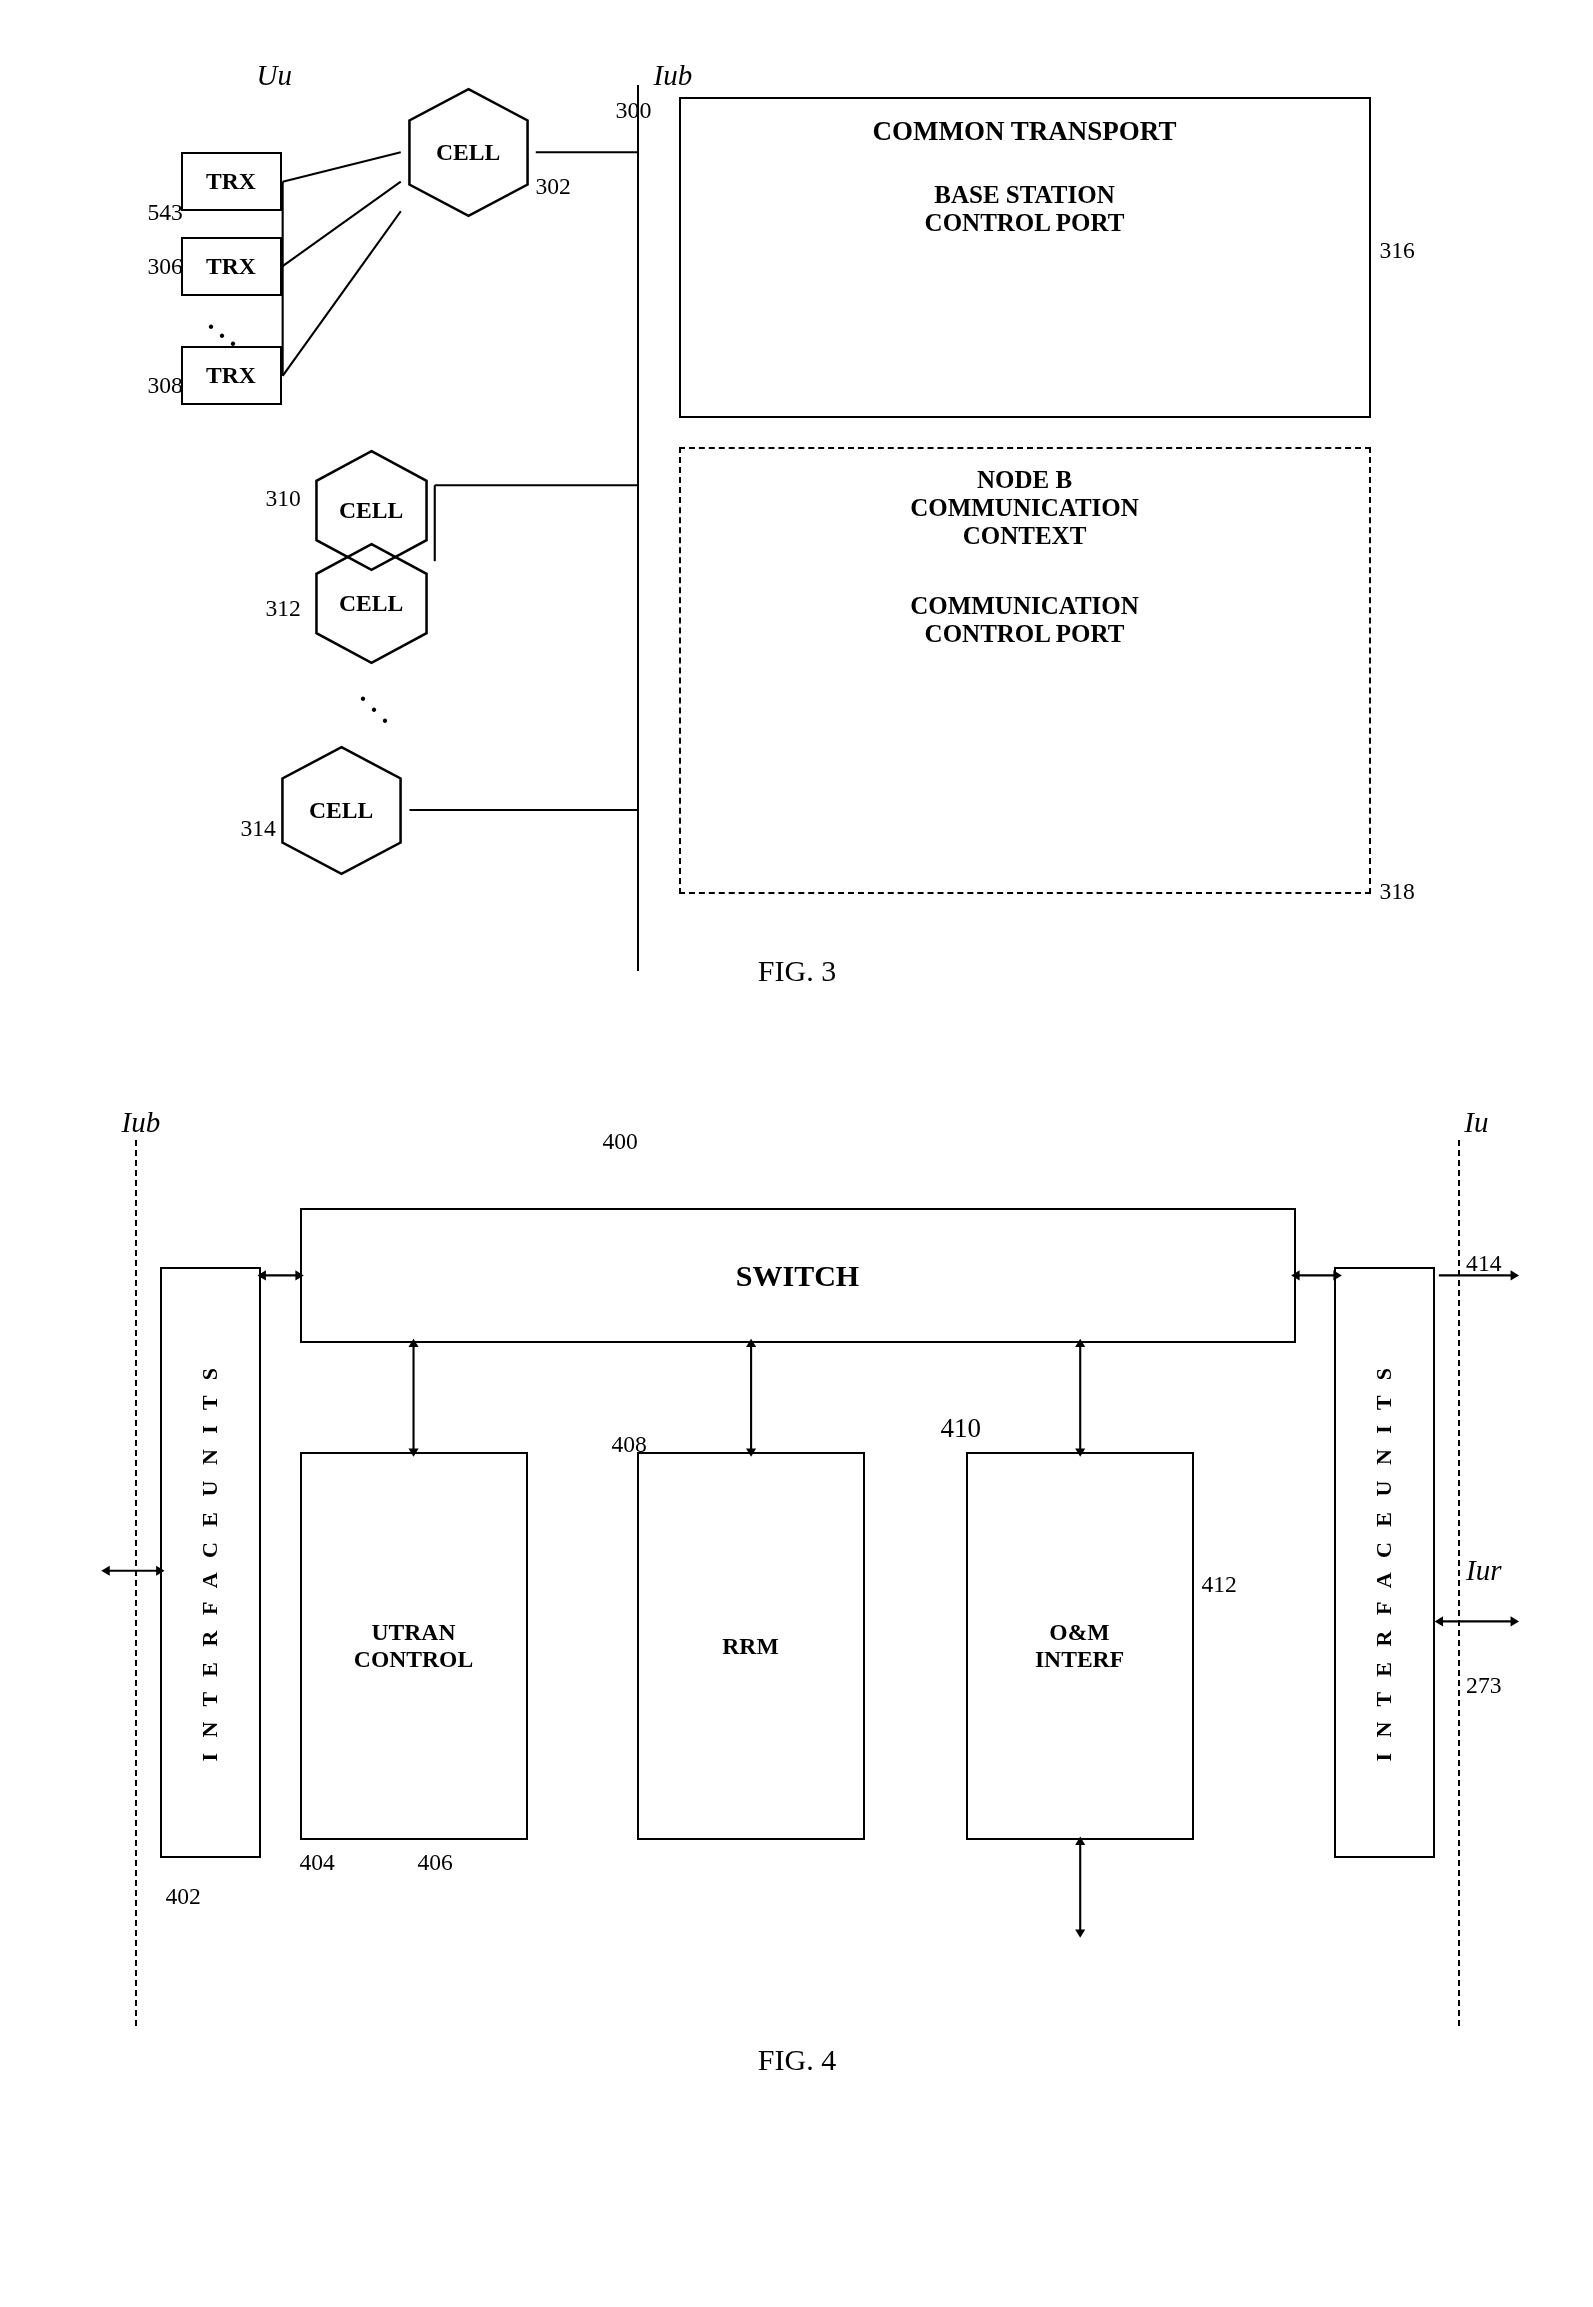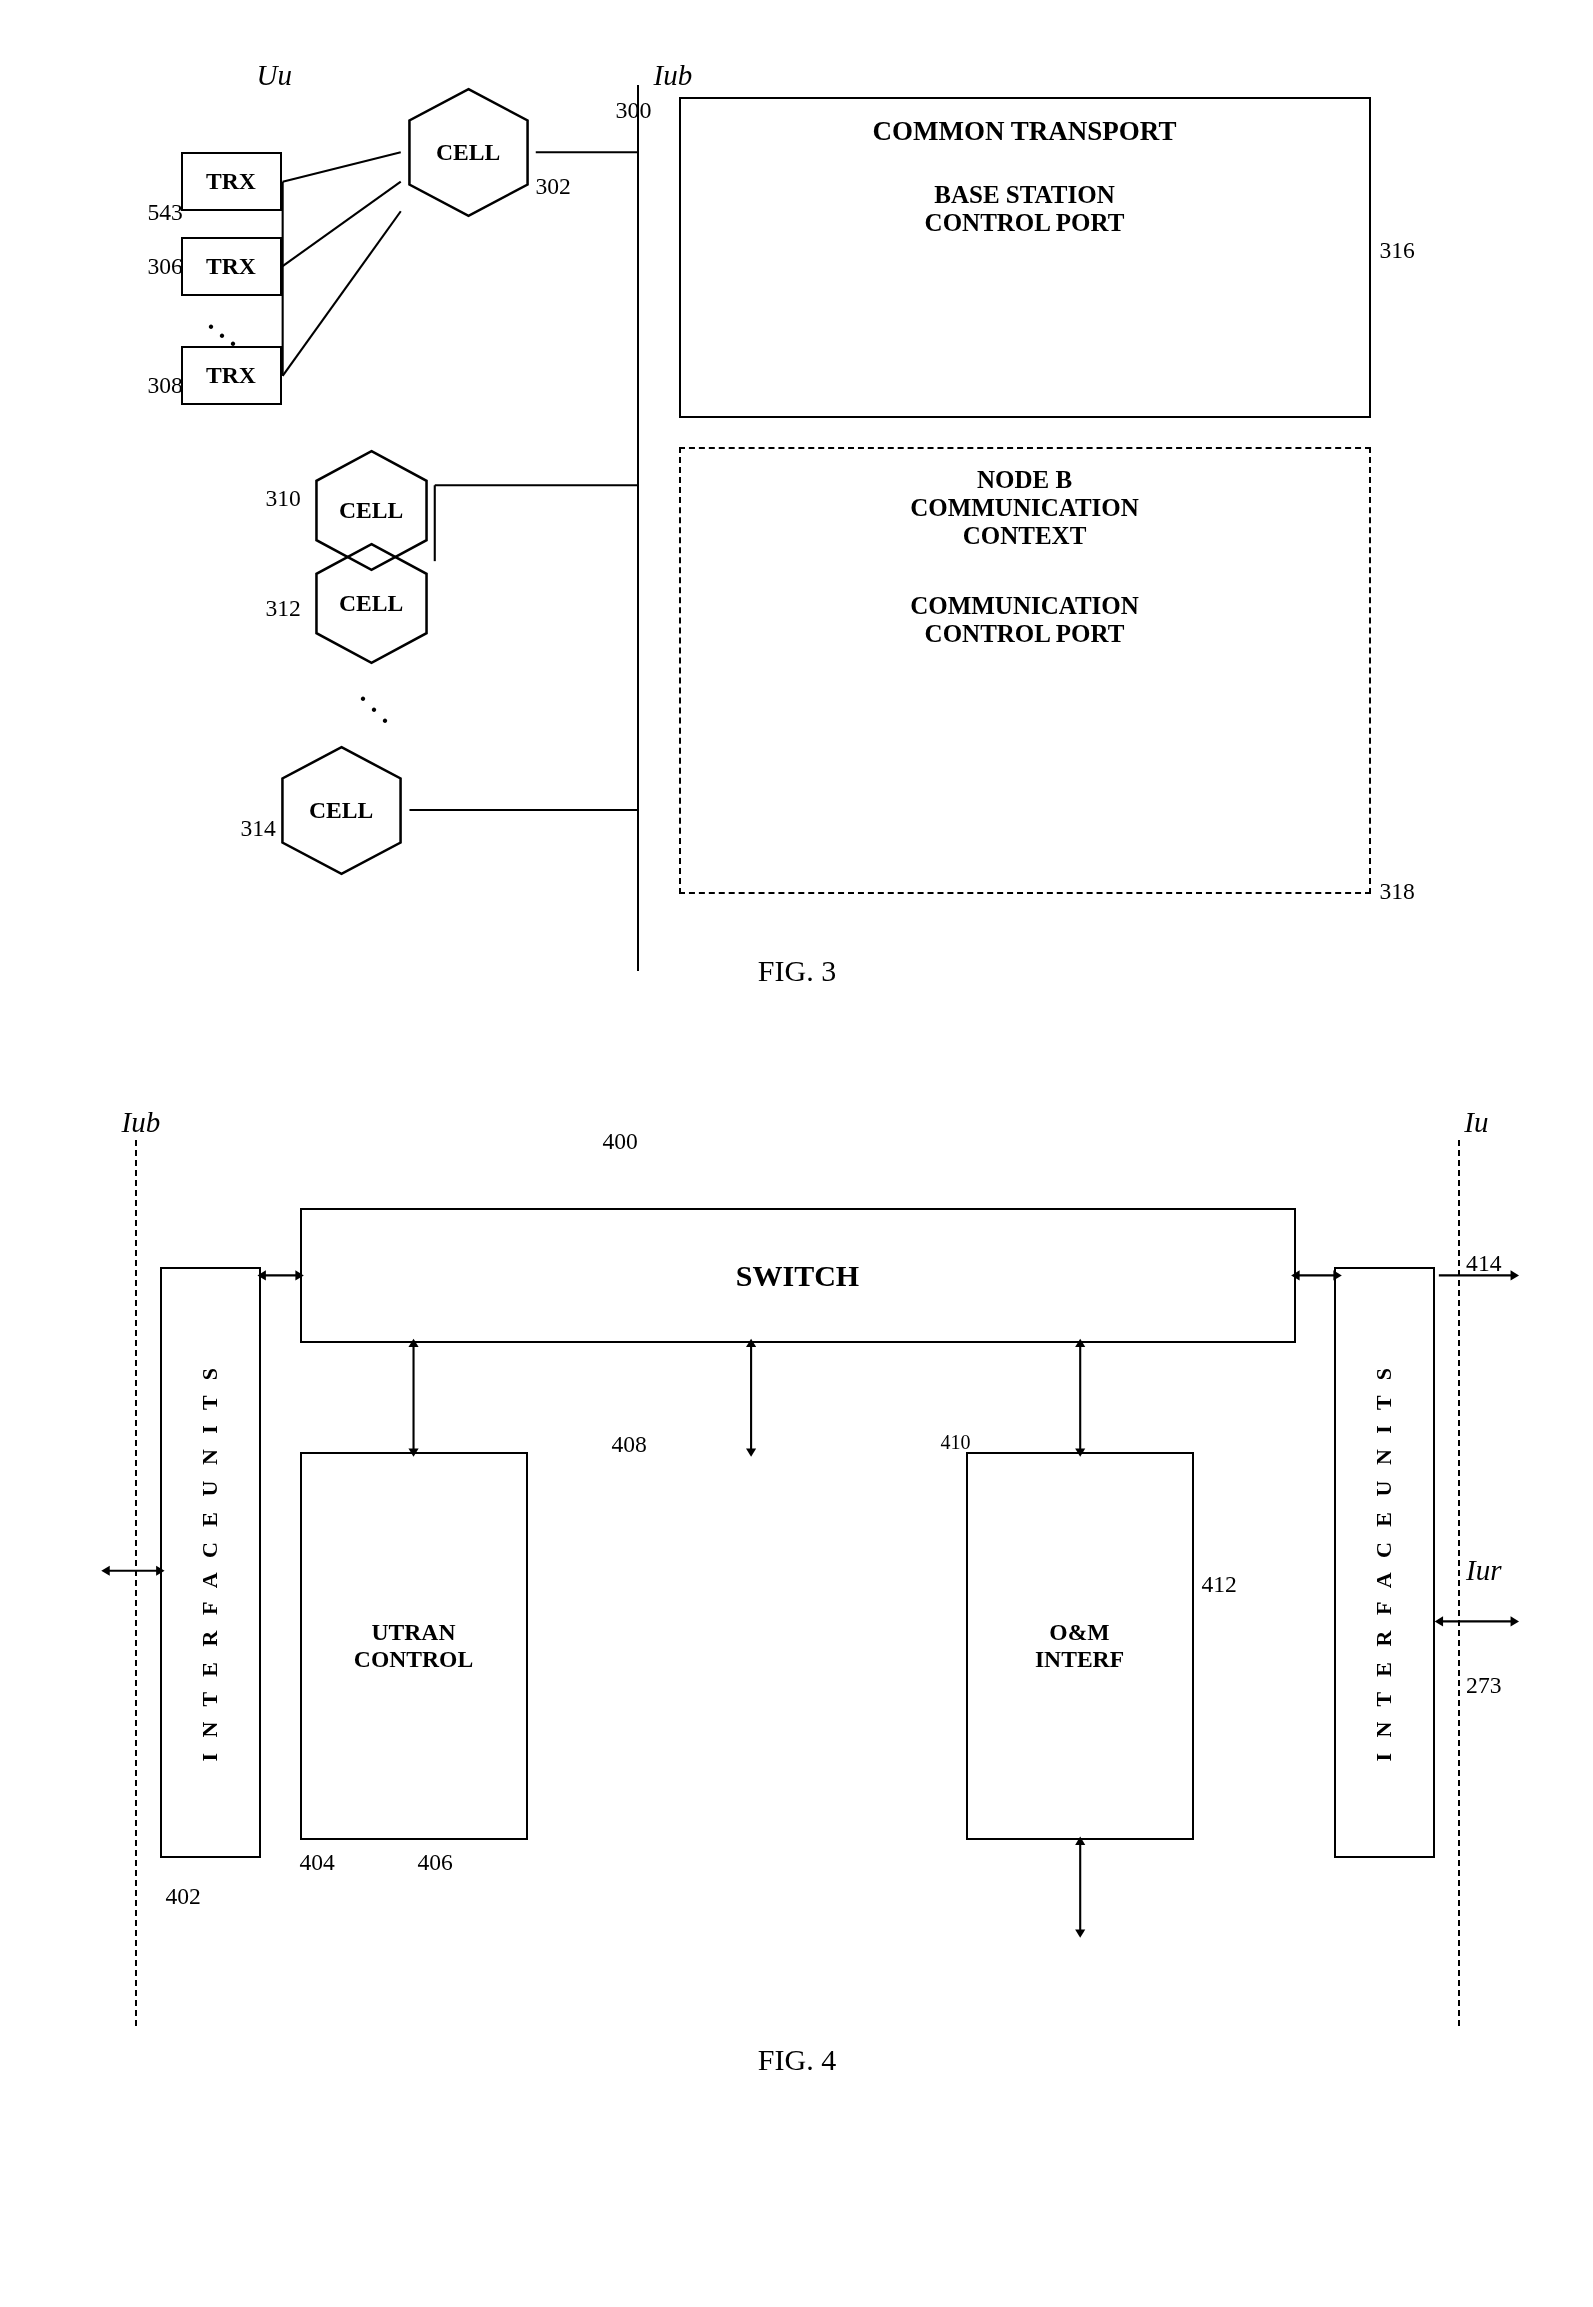--- a/index.html
+++ b/index.html
@@ -259,26 +259,29 @@
     <div class="switch-box" style="left:262px; top:110px; width:996px; height:135px;text-align:right;">
       <span>SWITCH</span>
     </div>
 
     <div class="func-box" style="left:262px; top:354px; width:228px; height:388px; flex-direction:column;">
       <span>UTRAN<br>CONTROL</span>
     </div>
     <span class="label" style="left:262px; top:751px; font-size:23.6px;">404</span>
     <span class="label" style="left:380px; top:751px; font-size:23.6px;">406</span>
 
+    <div class="func-box" style="left:599px; top:354px; width:228px; height:388px; flex-direction:column;">
+      <span>RRM</span>
+    </div>
     <span class="label" style="left:574px; top:333px; font-size:23.6px;">408</span>
 
     <div class="func-box" style="left:928px; top:354px; width:228px; height:388px; flex-direction:column;">
       <span>O&amp;M<br>INTERF</span>
     </div>
-    <span class="label" style="left:903px; top:333px; font-size:20px;">410</span>
+    <span class="label" style="left:903px; top:315px; font-size:27px;">410</span>
     <span class="label" style="left:1164px; top:473px; font-size:23.6px;">412</span>
 
     <svg style="position:absolute; left:0; top:0; width:1519px; height:1013px; pointer-events:none;" viewBox="0 0 1800 1200" width="1519" height="1013">
 
       <line x1="265" y1="210" x2="310" y2="210" stroke="#000" stroke-width="2.5"></line>
       <polygon points="305,204 315,210 305,216" fill="#000"></polygon>
       <polygon points="270,204 260,210 270,216" fill="#000"></polygon>
 
       <line x1="1490" y1="210" x2="1540" y2="210" stroke="#000" stroke-width="2.5"></line>
       <polygon points="1495,204 1485,210 1495,216" fill="#000"></polygon>

